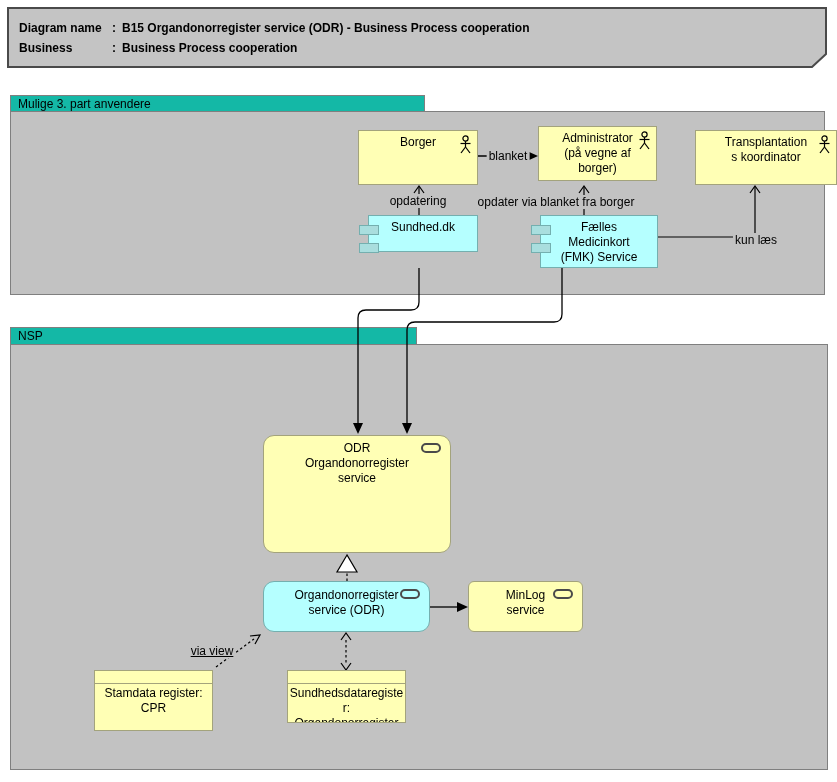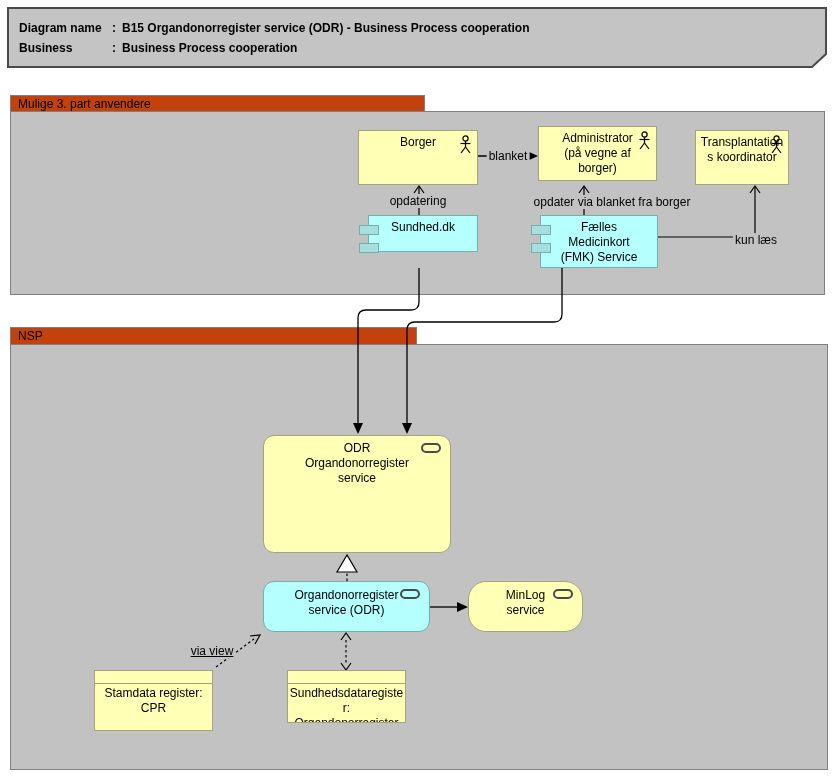--- a/index.html
+++ b/index.html
@@ -10,21 +10,21 @@
   
   #title-note{position:absolute;left:7px;top:7px;width:821px;height:62px;}
   #title-note .note-text{
     position:absolute;left:12px;top:11px;font-size:12px;font-weight:bold;line-height:20px;white-space:nowrap;
   }
   .note-row{display:flex;}
   .note-key{display:inline-block;width:93px;}
   .note-sep{display:inline-block;margin-right:6px;}
   
   .grp-header{
-    position:absolute;background:#c2410c;border:1px solid #7f7f7f;
+    position:absolute;background:#14b8a6;border:1px solid #7f7f7f;
     font-size:12px;line-height:16px;padding-left:7px;box-sizing:border-box;z-index:1;
   }
   .grp-body{
     position:absolute;background:#c2c2c2;border:1px solid #7f7f7f;box-sizing:border-box;z-index:1;
   }
   
   .box{
     position:absolute;box-sizing:border-box;z-index:10;
     font-size:12px;line-height:15px;text-align:center;
   }
@@ -163,21 +163,21 @@
       <line x1="6.5" y1="12" x2="2" y2="18" stroke="#000" stroke-width="1.2"></line>
       <line x1="6.5" y1="12" x2="11" y2="18" stroke="#000" stroke-width="1.2"></line>
     </svg>
     <div class="txt">
       <div>Administrator</div>
       <div>(på vegne af</div>
       <div>borger)</div>
     </div>
   </div>
 
-  <div class="box biz" style="left:695px;top:130px;width:94px;height:55px;">
+  <div class="box biz" style="left:695px;top:130px;width:142px;height:55px;">
     <svg class="actor-ic" viewBox="0 0 13 19">
       <circle cx="6.5" cy="3.5" r="2.6" fill="none" stroke="#000" stroke-width="1.2"></circle>
       <line x1="6.5" y1="6.1" x2="6.5" y2="12" stroke="#000" stroke-width="1.2"></line>
       <line x1="1.5" y1="8.5" x2="11.5" y2="8.5" stroke="#000" stroke-width="1.2"></line>
       <line x1="6.5" y1="12" x2="2" y2="18" stroke="#000" stroke-width="1.2"></line>
       <line x1="6.5" y1="12" x2="11" y2="18" stroke="#000" stroke-width="1.2"></line>
     </svg>
     <div class="txt">
       <div>Transplantation</div>
       <div>s koordinator</div>
@@ -212,21 +212,21 @@
   </div>
 
   <div class="box app rounded" style="left:263px;top:581px;width:167px;height:51px;">
     <div class="pill-ic"></div>
     <div class="txt" style="padding-top:6px;">
       <div>Organdonorregister</div>
       <div>service (ODR)</div>
     </div>
   </div>
 
-  <div class="box biz rounded" style="left:468px;top:581px;width:115px;height:51px;border-radius:18px;">
+  <div class="box biz rounded" style="left:468px;top:581px;width:115px;height:51px;border-radius:6px;">
     <div class="pill-ic"></div>
     <div class="txt" style="padding-top:6px;">
       <div>MinLog</div>
       <div>service</div>
     </div>
   </div>
 
   <div class="box biz" style="left:94px;top:670px;width:119px;height:61px;">
     <div class="band"></div>
     <div class="data-txt">
@@ -239,17 +239,17 @@
     <div class="band"></div>
     <div class="data-txt">
       <div>Sundhedsdataregiste</div>
       <div>r:</div>
       <div>Organdonorregister</div>
     </div>
   </div>
 
   <div class="lbl" style="left:508px;top:156px;">blanket</div>
   <div class="lbl" style="left:418px;top:201px;">opdatering</div>
-  <div class="lbl" style="left:612px;top:202px;">opdater via blanket fra borger</div>
+  <div class="lbl" style="left:556px;top:202px;">opdater via blanket fra borger</div>
   <div class="lbl" style="left:756px;top:240px;">kun læs</div>
   <div class="lbl" style="left:212px;top:651px;text-decoration:underline;">via view</div>
 
 </div>
 
 </body></html>

